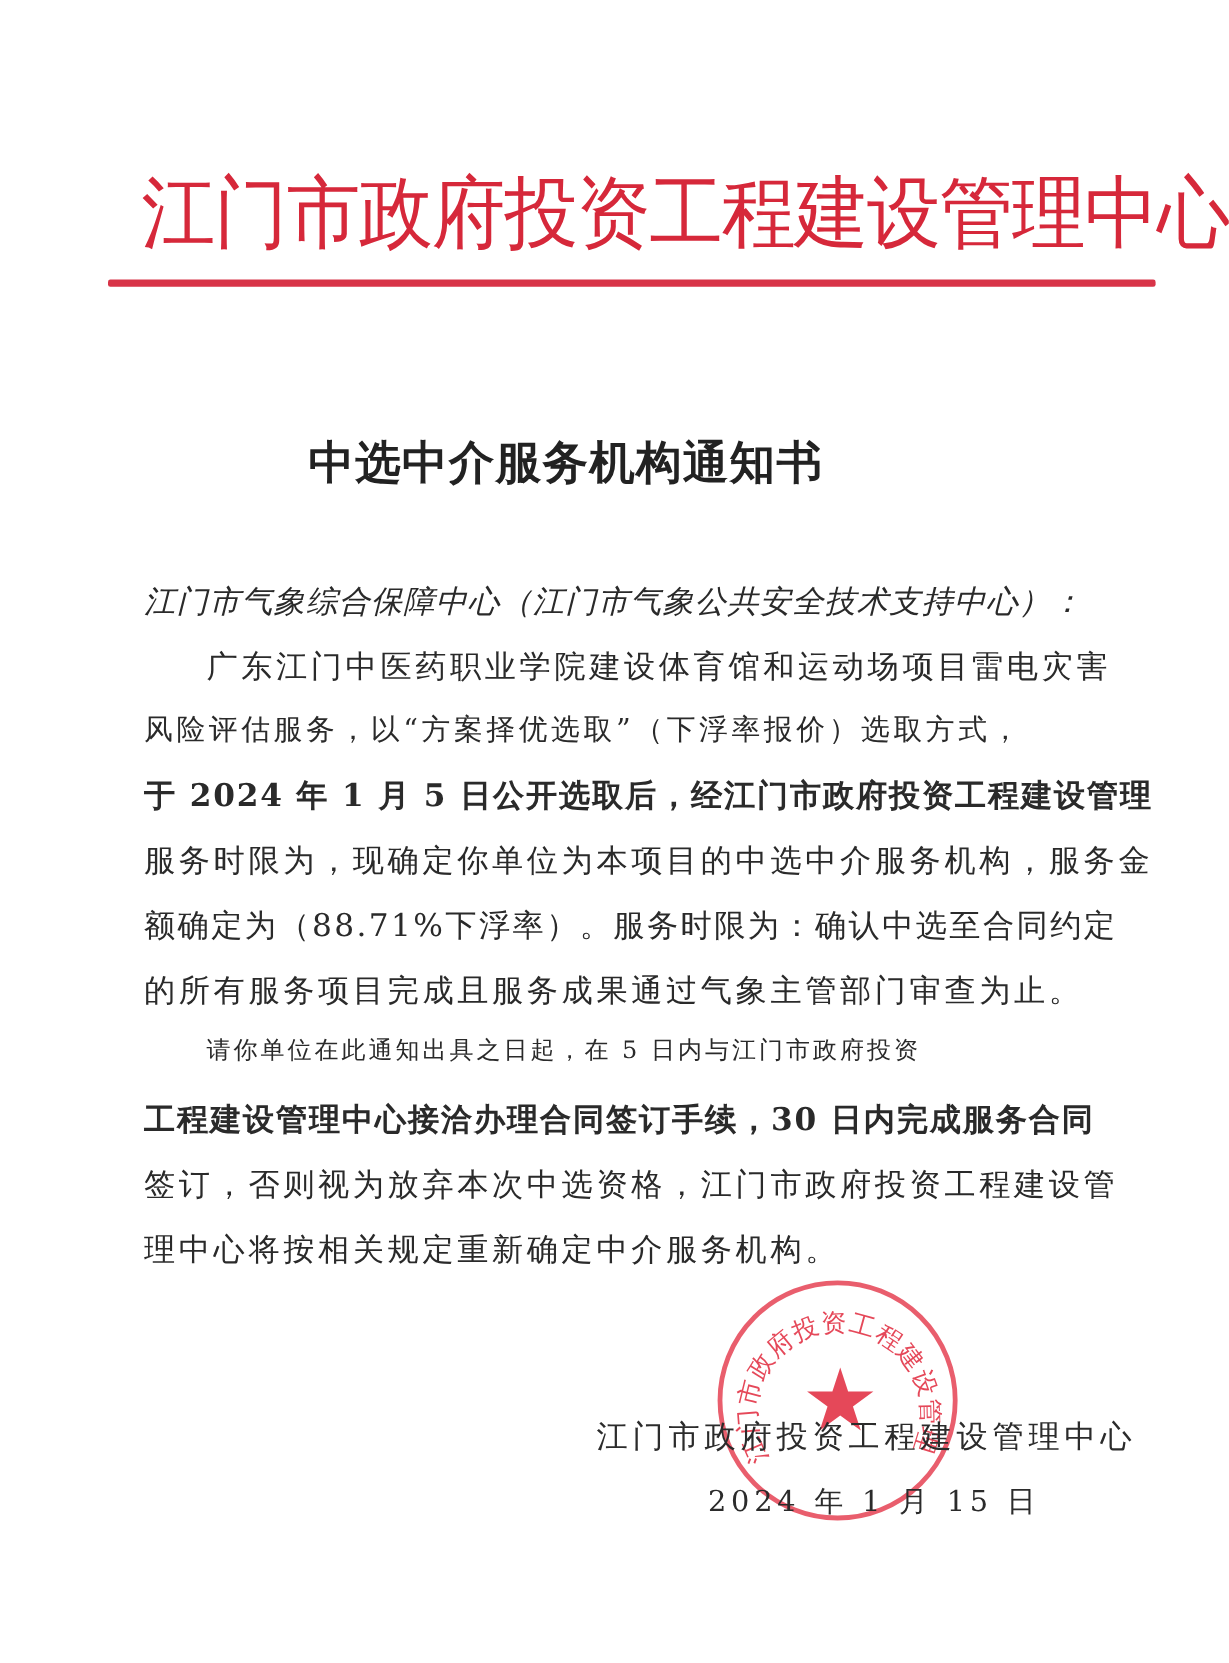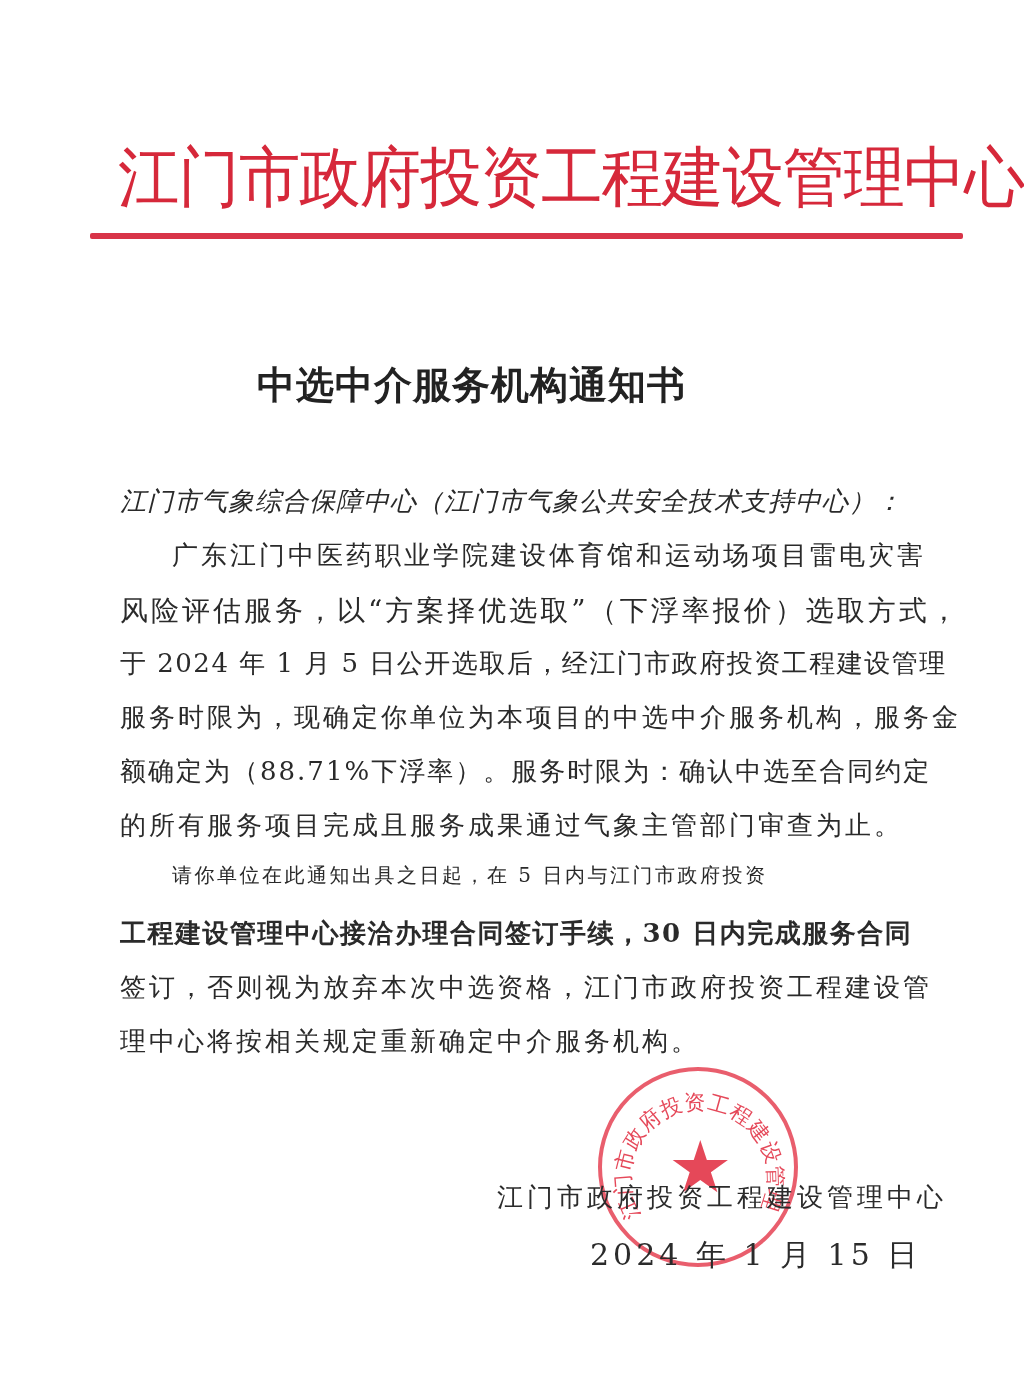--- a/index.html
+++ b/index.html
@@ -11,40 +11,40 @@
   .header-rule { position: absolute; left: 90px; top: 233px; width: 873px; height: 6px; background: #d83448; border-radius: 2px; }
   .doc-title { position: absolute; left: 0; width: 943px; top: 360px; text-align: center;
     font-size: 38px; font-weight: bold; color: #222; letter-spacing: 1px; }
   .body-text { position: absolute; left: 118px; width: 815px; font-size: 26px; color: #2b2b2b; }
   .line { position: absolute; white-space: nowrap; letter-spacing: 3px; }
   .stamp { position: absolute; left: 598px; top: 1067px; width: 200px; height: 200px; border-radius: 50%;
     border: 4px solid rgba(225,40,60,0.75); box-sizing: border-box; }
   .stamp-star { position: absolute; left: 66px; top: 60px; font-size: 72px; line-height: 72px; color: rgba(225,40,60,0.85); }
   .stamp-text { position: absolute; left: 0; top: 0; width: 100%; height: 100%; }
   .sign { position: absolute; left: 497px; top: 1180px; font-size: 26px; letter-spacing: 4px; color: #2b2b2b; white-space: nowrap; }
-  .sign-date { position: absolute; left: 590px; top: 1235px; font-size: 30px; letter-spacing: 4px; color: #2b2b2b; white-space: nowrap; }
+  .sign-date { position: absolute; left: 590px; top: 1235px; font-size: 24px; letter-spacing: 4px; color: #2b2b2b; white-space: nowrap; }
 </style>
 </head>
 <body>
 
 <div class="header-title">江门市政府投资工程建设管理中心</div>
 <div class="header-rule"></div>
 
 <div class="doc-title">中选中介服务机构通知书</div>
 
 <div class="body-text">
   <div class="line" style="left:0; top:484px; position:fixed;"></div>
 </div>
 
 <div class="line" style="left:120px; top:484px; font-size:26px; letter-spacing:1px;font-style:italic;">江门市气象综合保障中心（江门市气象公共安全技术支持中心）：</div>
 
 <div>
   <div class="line" style="left:172px; top:538px; font-size:26px;">广东江门中医药职业学院建设体育馆和运动场项目雷电灾害</div>
-  <div class="line" style="left:120px; top:592px; font-size:28px;">风险评估服务，以“方案择优选取”（下浮率报价）选取方式，</div>
-  <div class="line" style="left:120px; top:646px; font-size:26px; letter-spacing:1.5px;">于 2024 年 1 月 5 日公开选取后，经江门市政府投资工程建设管理</div>
+  <div class="line" style="left:120px; top:592px; font-size:24px;">风险评估服务，以“方案择优选取”（下浮率报价）选取方式，</div>
+  <div class="line" style="left:120px; top:646px; font-size:26px; letter-spacing:1.5px;font-weight:bold;">于 2024 年 1 月 5 日公开选取后，经江门市政府投资工程建设管理</div>
   <div class="line" style="left:120px; top:700px; font-size:26px;">服务时限为，现确定你单位为本项目的中选中介服务机构，服务金</div>
   <div class="line" style="left:120px; top:754px; font-size:26px; letter-spacing:2px;">额确定为（88.71%下浮率）。服务时限为：确认中选至合同约定</div>
   <div class="line" style="left:120px; top:808px; font-size:26px;">的所有服务项目完成且服务成果通过气象主管部门审查为止。</div>
 </div>
 
 <div>
   <div class="line" style="left:172px; top:862px; font-size:20px; letter-spacing:2.5px;">请你单位在此通知出具之日起，在 5 日内与江门市政府投资</div>
   <div class="line" style="left:120px; top:916px; font-size:26px; letter-spacing:1.5px;font-weight:bold;">工程建设管理中心接洽办理合同签订手续，30 日内完成服务合同</div>
   <div class="line" style="left:120px; top:970px; font-size:26px;">签订，否则视为放弃本次中选资格，江门市政府投资工程建设管</div>
   <div class="line" style="left:120px; top:1024px; font-size:26px;">理中心将按相关规定重新确定中介服务机构。</div>

